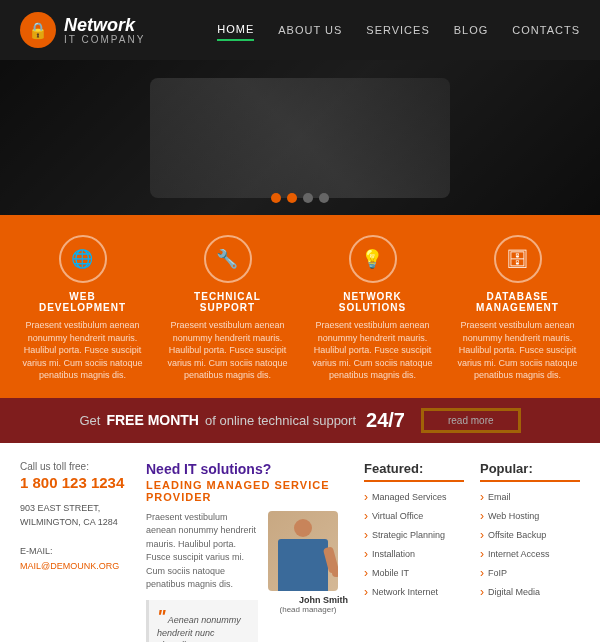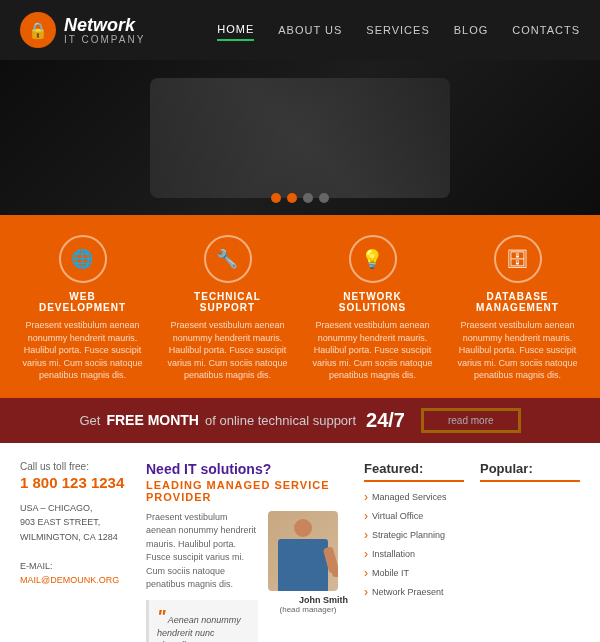--- a/index.html
+++ b/index.html
@@ -142,21 +142,20 @@
   <span class="promo-247">24/7</span>
   <button class="read-more-btn">read more</button>
 </section>
 
 <section class="main-content">
 
   <div class="left-col">
     <div class="call-label">Call us toll free:</div>
     <div class="phone">1 800 123 1234</div>
     <div class="address">
-      <div>USA – CHICAGO,</div>
       <div>903 EAST STREET,</div>
       <div>WILMINGTON, CA 1284</div>
       <br>
       <div>E-MAIL:</div>
       <a class="email-link">MAIL@DEMOUNK.ORG</a>
     </div>
   </div>
 
   <div class="middle-col">
     <div class="need-title">Need IT solutions?</div>
@@ -200,22 +199,42 @@
         <li>
             <a>Strategic Planning</a>
           </li>
         <li>
             <a>Installation</a>
           </li>
         <li>
             <a>Mobile IT</a>
           </li>
         <li>
-            <a>Network Praesent</a>
+            <a>Network Internet</a>
           </li>
       </ul>
     </div>
     <div class="popular-col">
       <div class="col-title">Popular:</div>
+      <ul class="link-list">
+        <li>
+            <a>Email</a>
+          </li>
+        <li>
+            <a>Web Hosting</a>
+          </li>
+        <li>
+            <a>Offsite Backup</a>
+          </li>
+        <li>
+            <a>Internet Access</a>
+          </li>
+        <li>
+            <a>FoIP</a>
+          </li>
+        <li>
+            <a>Digital Media</a>
+          </li>
+      </ul>
     </div>
   </div>
 
 </section>
 
 </body></html>

